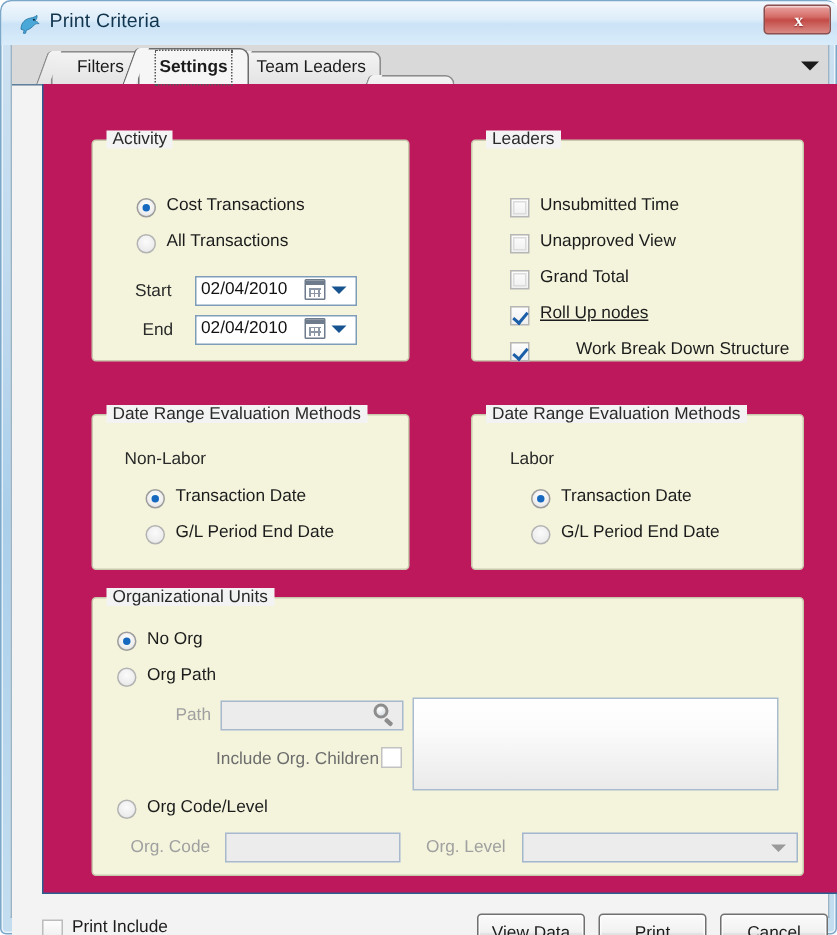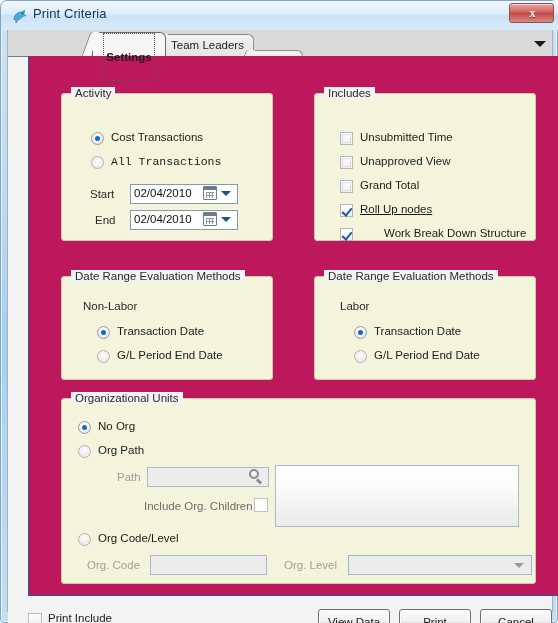--- a/index.html
+++ b/index.html
@@ -132,21 +132,21 @@
     font-weight: bold;
     z-index: 5;
   }
   .tab.active::before {
     height: 24px;
     background: #f6f6f6;
     border-left: 1px solid #6d6d6d;
   }
   .tab.active .tablabel {
     display: inline-block;
-    padding: 12px 2px;
+    padding: 0 2px;
     border: 1px dotted #555;
   }
   .tab-overflow {
     position: absolute;
     right: 6px; top: 8px;
     width: 13px; height: 12px;
     cursor: pointer;
   }
   .tab-overflow::after {
     content: "";
@@ -397,20 +397,23 @@
     </span>
     <span class="title-text">Print Criteria</span>
     <div class="close-btn">
       <span class="close-x">x</span>
     </div>
   </div>
 
   <div class="client">
 
     <div class="tabstrip">
+      <div class="tab" style="left:26px; width:66px;">
+        <span class="tablabel">Filters</span>
+      </div>
       <div class="tab active" style="left:84px; width:74px;">
         <span class="tablabel">Settings</span>
       </div>
       <div class="tab" style="left:153px; width:93px;">
         <span class="tablabel">Team Leaders</span>
       </div>
       <div class="tab" style="left:240px; width:55px;margin-top:16px;">
         <span class="tablabel">UDF's</span>
       </div>
       <div class="tab-overflow"></div>
@@ -418,39 +421,39 @@
 
     <div class="tabpage">
 
       <div class="group" style="left:32px; top:37px; width:212px; height:148px;">
         <span class="group-title">Activity</span>
 
         <div class="radio on" style="left:29px; top:38px;"></div>
         <span class="radio-label" style="left:49px; top:37px;">Cost Transactions</span>
 
         <div class="radio off" style="left:29px; top:62px;"></div>
-        <span class="radio-label" style="left:49px; top:61px;font-family:Liberation Mono, monospace;">All Transactions</span>
+        <span class="radio-label" style="left:49px; top:61px;">All Transactions</span>
 
         <span class="sublabel" style="left:28px; top:94px;">Start</span>
         <div class="field" style="left:68px; top:90px; width:108px; height:20px;">02/04/2010</div>
         <div class="cal-btn" style="left:141px; top:92px;">
           <span class="cal-glyph"></span>
           <span class="cal-arrow"></span>
         </div>
 
         <span class="sublabel" style="left:33px; top:120px;">End</span>
         <div class="field" style="left:68px; top:116px; width:108px; height:20px;">02/04/2010</div>
         <div class="cal-btn" style="left:141px; top:118px;">
           <span class="cal-glyph"></span>
           <span class="cal-arrow"></span>
         </div>
       </div>
 
       <div class="group" style="left:285px; top:37px; width:222px; height:148px;">
-        <span class="group-title">Includes</span>
+        <span class="group-title">Leaders</span>
 
         <div class="check" style="left:25px; top:38px;"></div>
         <span class="check-label" style="left:45px; top:37px;">Unsubmitted Time</span>
 
         <div class="check" style="left:25px; top:62px;"></div>
         <span class="check-label" style="left:45px; top:61px;">Unapproved View</span>
 
         <div class="check" style="left:25px; top:86px;"></div>
         <span class="check-label" style="left:45px; top:85px;">Grand Total</span>
 

